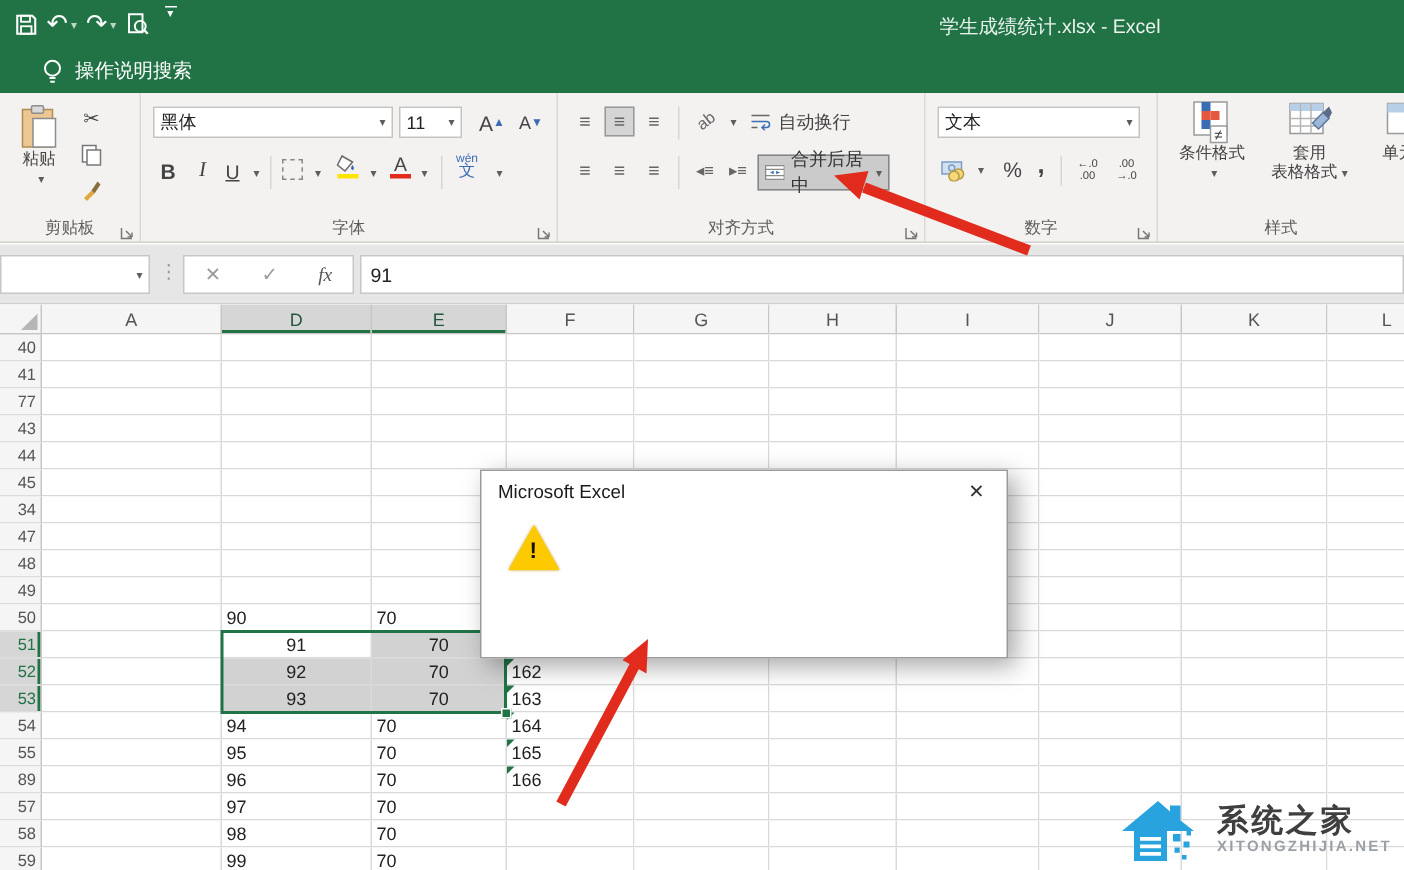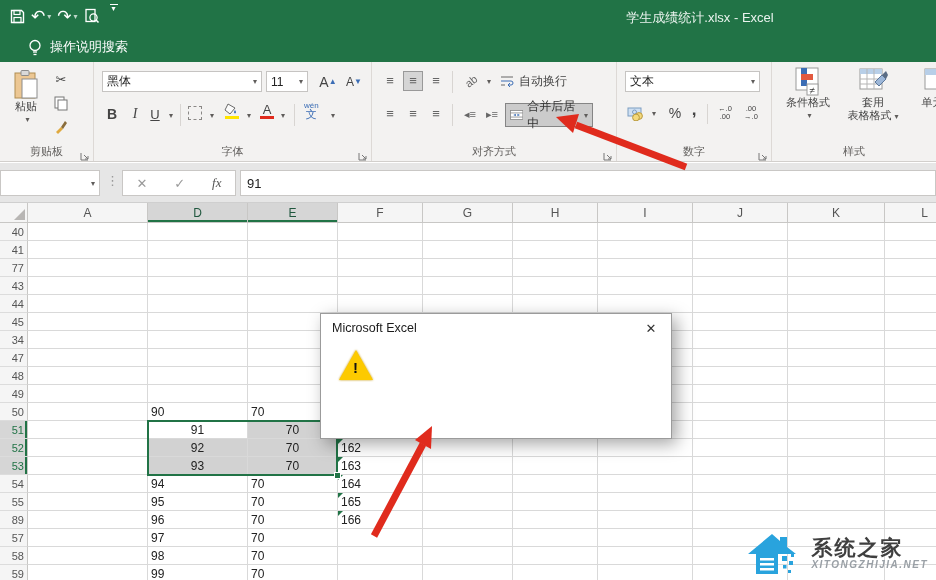--- a/index.html
+++ b/index.html
@@ -79,21 +79,21 @@
   .dlg-footer{position:absolute;left:0;bottom:0;width:100%;height:41px;background:#f0f0f0;}
   .btn{position:absolute;top:8px;height:26px;font-size:12px;display:flex;align-items:center;justify-content:center;color:#111;}
   .btn-ok{left:95px;width:76px;background:#fdfdfd;border:2px solid #0078d7;}
   .btn-cancel{left:195px;width:62px;background:#e9e9e9;border:1px solid #aaaaaa;}
 
   
   .arrows{position:absolute;left:0;top:0;width:936px;height:580px;z-index:60;pointer-events:none;}
 
   .wm{position:absolute;right:8px;bottom:4px;z-index:20;display:flex;align-items:center;gap:9px;background:rgba(255,255,255,.0);}
   .wm-text .cn{font-size:21px;font-weight:bold;color:#3f3f3f;letter-spacing:2px;line-height:22px;}
-  .wm-text .en{font-size:10px;color:#9aa0a6;letter-spacing:1.5px;font-weight:bold;font-style:italic;}
+  .wm-text .en{font-size:10px;color:#9aa0a6;letter-spacing:1.5px;font-weight:bold;}
   .wm-reflect{position:absolute;right:8px;bottom:-32px;transform:scaleY(-1);opacity:.15;z-index:20;display:flex;align-items:center;gap:9px;}
 </style>
 </head>
 <body>
 
 <div class="titlebar">
   <div class="qat">
     <span class="qbtn">
       <svg class="ic" width="15" height="15" viewBox="0 0 15 15">
           <path d="M1.5 1.5 h10 l2 2 v10 h-12 z" fill="none" stroke="#fff" stroke-width="1.4"></path>

